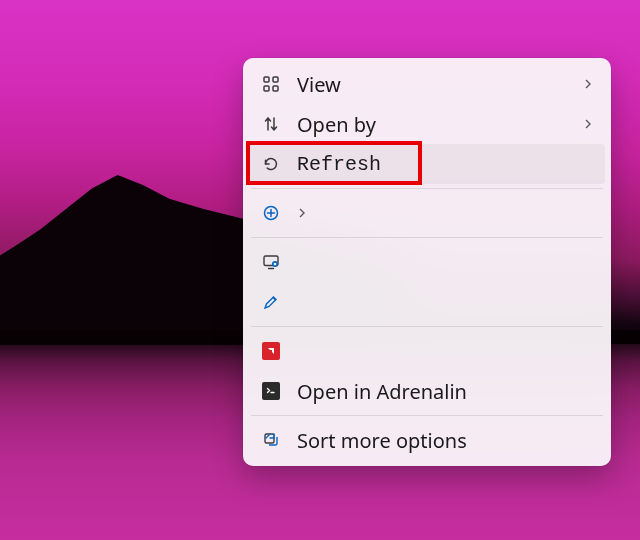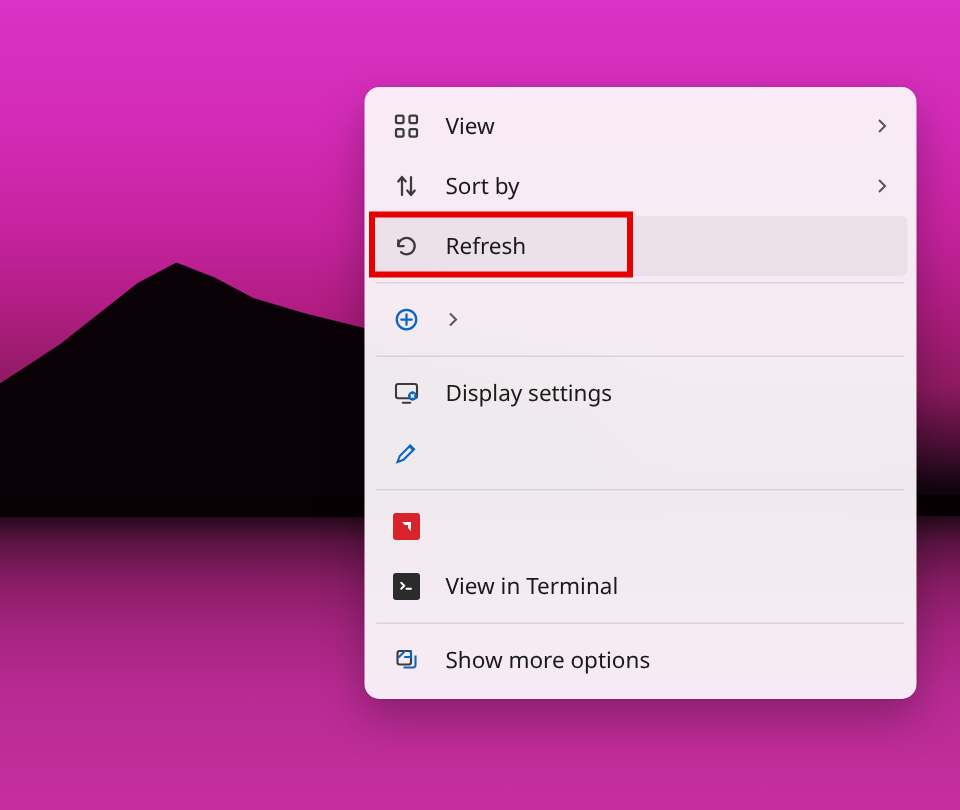--- a/index.html
+++ b/index.html
@@ -61,25 +61,26 @@
       padding: 6px;
       backdrop-filter: blur(20px);
     }
     .menu-item {
       display: flex;
       align-items: center;
       height: 40px;
       padding: 0 12px;
       border-radius: 4px;
       color: #1a1a1a;
-      font-size: 15px;
+      font-size: 20px;
       position: relative;
     }
     .menu-item.hover {
       background: rgba(0,0,0,0.045);
+      font-family: Liberation Mono, monospace;
     }
     .menu-item .icon {
       width: 20px;
       height: 20px;
       margin-right: 16px;
       display: flex;
       align-items: center;
       justify-content: center;
       color: #3b3b3b;
     }
@@ -144,21 +145,21 @@
     </span>
   </div>
 
   <div class="menu-item">
     <span class="icon">
       <svg width="18" height="18" viewBox="0 0 18 18" fill="none" stroke="#3b3b3b" stroke-width="1.5" stroke-linecap="round">
         <path d="M6 3v12M6 3l-2.5 3M6 3l2.5 3"></path>
         <path d="M12 15V3M12 15l-2.5-3M12 15l2.5-3"></path>
       </svg>
     </span>
-    <span class="label">Sort by</span>
+    <span class="label">Open by</span>
     <span class="chevron">
       <svg width="10" height="10" viewBox="0 0 10 10" fill="none" stroke="#5a5a5a" stroke-width="1.4">
           <path d="M3 1l4 4-4 4"></path>
         </svg>
     </span>
   </div>
 
   <div class="menu-item hover">
     <span class="icon">
       <svg width="18" height="18" viewBox="0 0 18 18" fill="none" stroke="#3b3b3b" stroke-width="1.5" stroke-linecap="round">
@@ -189,21 +190,20 @@
 
   <div class="menu-item">
     <span class="icon">
       <svg width="18" height="18" viewBox="0 0 18 18" fill="none" stroke="#3b3b3b" stroke-width="1.4">
         <rect x="2" y="3" width="14" height="9.5" rx="1.5"></rect>
         <path d="M6.5 15.5h5" stroke-linecap="round"></path>
         <circle cx="13" cy="11" r="2.3" fill="#f9f4f8" stroke="#0a66c2"></circle>
         <path d="M13 9.4v-0.8M13 13.4v-0.8M11.4 11h-0.8M15.4 11h-0.8" stroke="#0a66c2" stroke-linecap="round"></path>
       </svg>
     </span>
-    <span class="label">Display settings</span>
   </div>
 
   <div class="menu-item">
     <span class="icon">
       <svg width="18" height="18" viewBox="0 0 18 18" fill="none" stroke="#0a66c2" stroke-width="1.4" stroke-linecap="round">
         <path d="M3 15l1.5-4 7-7 2.5 2.5-7 7z"></path>
         <path d="M11 4.5l2.5 2.5"></path>
       </svg>
     </span>
   </div>
@@ -221,31 +221,31 @@
   </div>
 
   <div class="menu-item">
     <span class="icon">
       <span class="terminal-badge">
         <svg width="12" height="12" viewBox="0 0 12 12" fill="none" stroke="#fff" stroke-width="1.3" stroke-linecap="round">
           <path d="M2.5 3.5l2 2-2 2M6 7.5h3"></path>
         </svg>
       </span>
     </span>
-    <span class="label">View in Terminal</span>
+    <span class="label">Open in Adrenalin</span>
   </div>
 
   <div class="separator"></div>
 
   <div class="menu-item">
     <span class="icon">
       <svg width="18" height="18" viewBox="0 0 18 18" fill="none" stroke="#3b3b3b" stroke-width="1.4">
         <rect x="3" y="3" width="9" height="9" rx="1.5"></rect>
         <path d="M7 14h6.5A1.5 1.5 0 0 0 15 12.5V6" stroke="#0a66c2"></path>
         <path d="M8 3l-4 4M12 3v4H8" stroke="#0a66c2" stroke-linecap="round"></path>
       </svg>
     </span>
-    <span class="label">Show more options</span>
+    <span class="label">Sort more options</span>
   </div>
 
 </div>
 
 <div class="highlight-box" style="left:246px; top:141px; width:176px; height:44px;"></div>
 
 </body></html>

